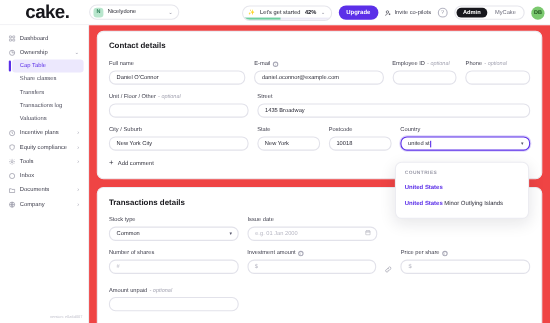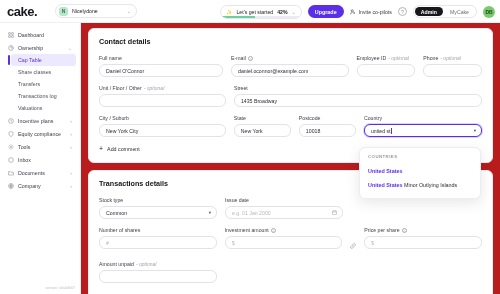--- a/index.html
+++ b/index.html
@@ -12,21 +12,21 @@
   }
   .app { position: relative; width: 500px; height: 294px; }
 
   
   .topbar {
     position: absolute; top: 0; left: 0; width: 500px; height: 23px;
     background: #ffffff; display: flex; align-items: center;
     border-bottom: 1px solid #f0f0f4;
   }
   .logo {
-    margin-left: 7px; font-size: 13px; font-weight: 700;
+    margin-left: 23px; font-size: 17px; font-weight: 700;
     letter-spacing: -0.5px; color: #17171c;
   }
   .company-chip {
     margin-left: 18px; display: flex; align-items: center; gap: 4px;
     height: 14px; padding: 0 5px 0 3px;
     border: 1px solid #e6e6ec; border-radius: 7px; background: #fff;
     min-width: 82px;
   }
   .company-avatar {
     width: 9px; height: 9px; border-radius: 3px;
@@ -118,21 +118,21 @@
   }
   .version {
     position: absolute; bottom: 4px; right: 5px;
     font-size: 3.6px; color: #c2c2cd;
   }
 
   
   .main {
     position: absolute; top: 23px; left: 81px;
     width: 419px; height: 271px;
-    background: #b91c1c; padding: 5px 7px 16px 7px; overflow: hidden;
+    background: #ef4444; padding: 5px 7px 16px 7px; overflow: hidden;
   }
   .card {
     background: #fff; border: 1px solid #ededf2;
     border-radius: 6px; padding: 8px 10px 10px 10px;
     margin-bottom: 7px;
   }
   .card-title {
     font-size: 7.2px; font-weight: 700; color: #17171c; margin-bottom: 9px;
   }
   .row { display: flex; gap: 8px; margin-bottom: 8px; }

